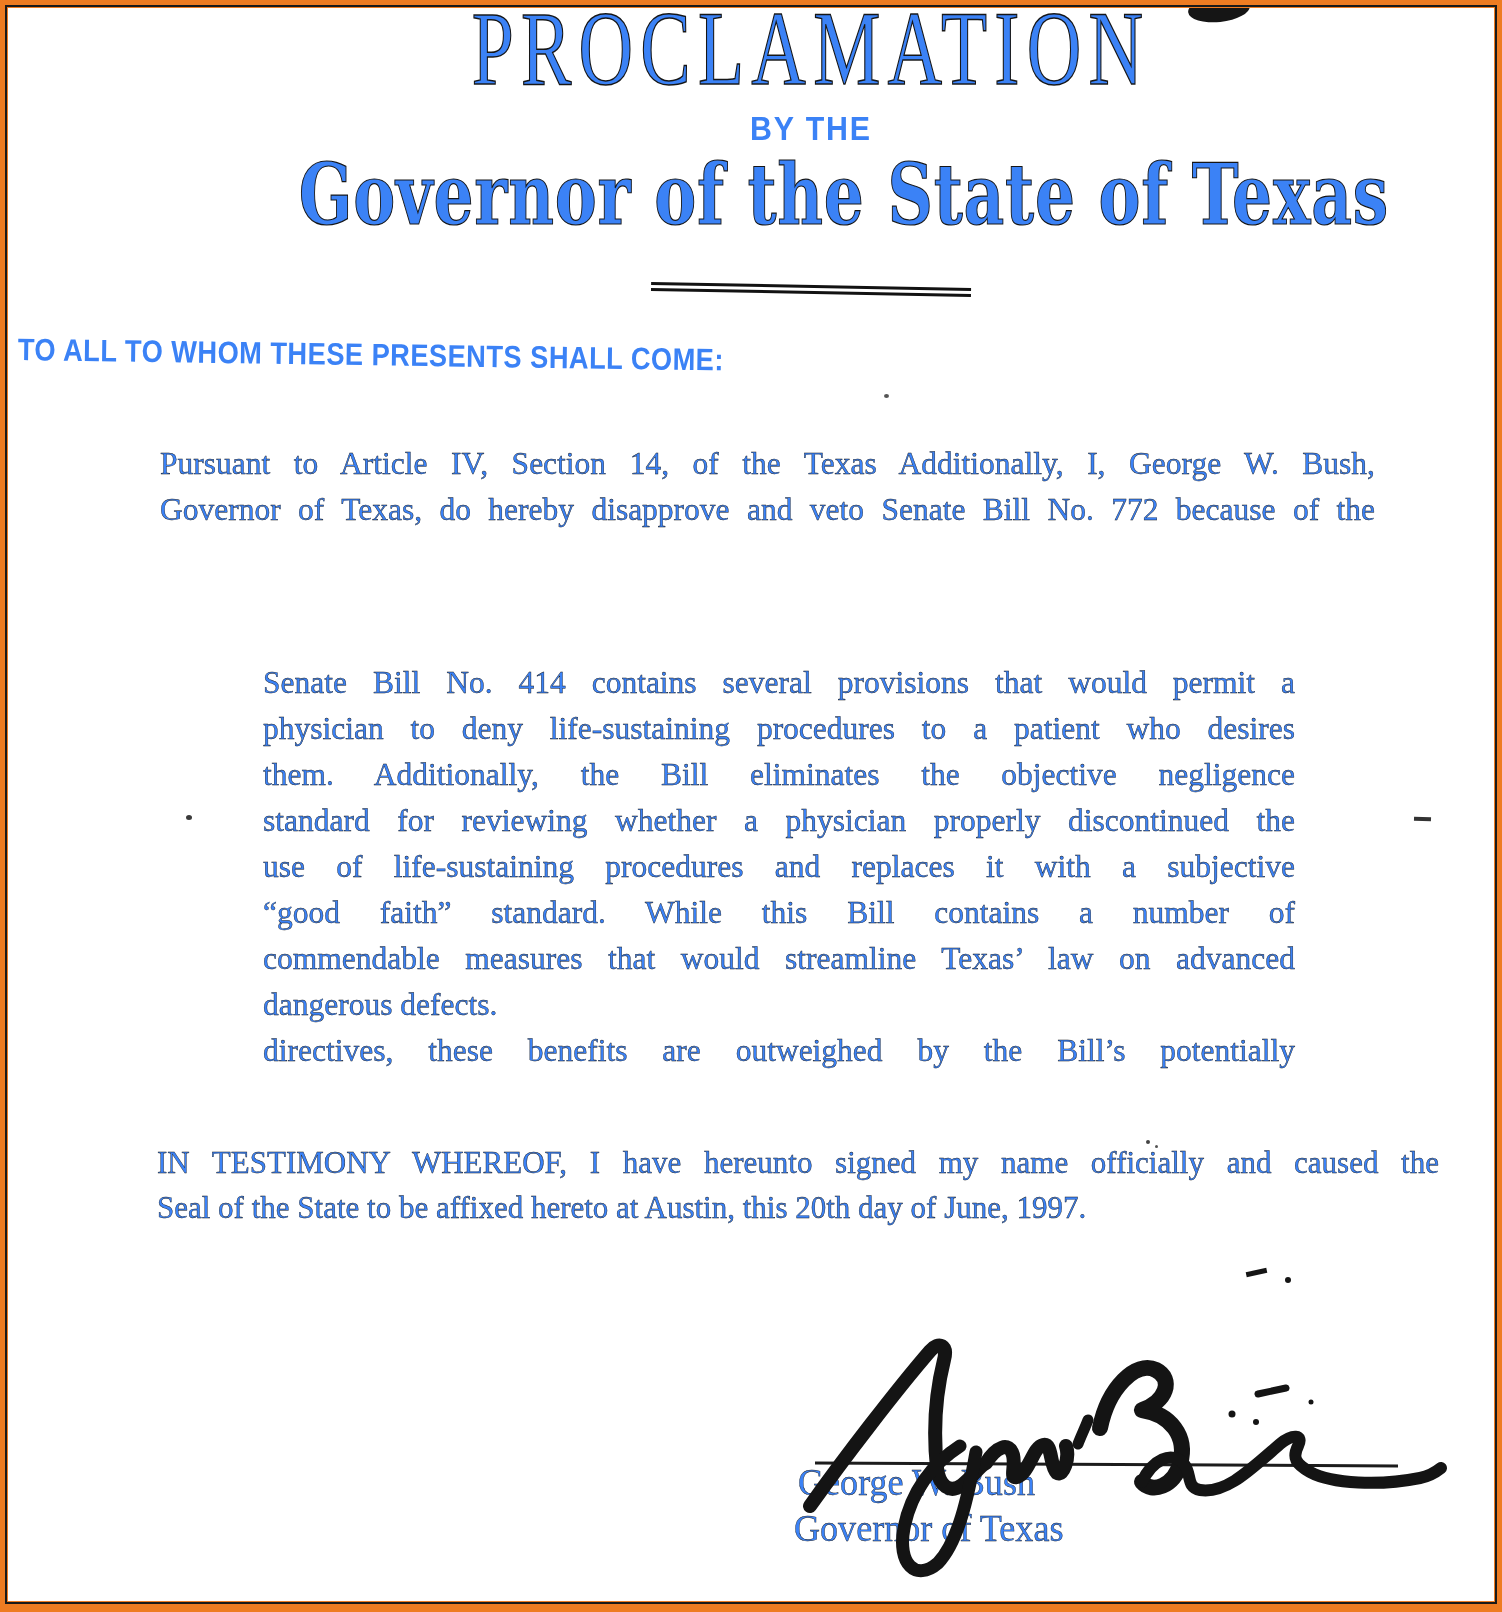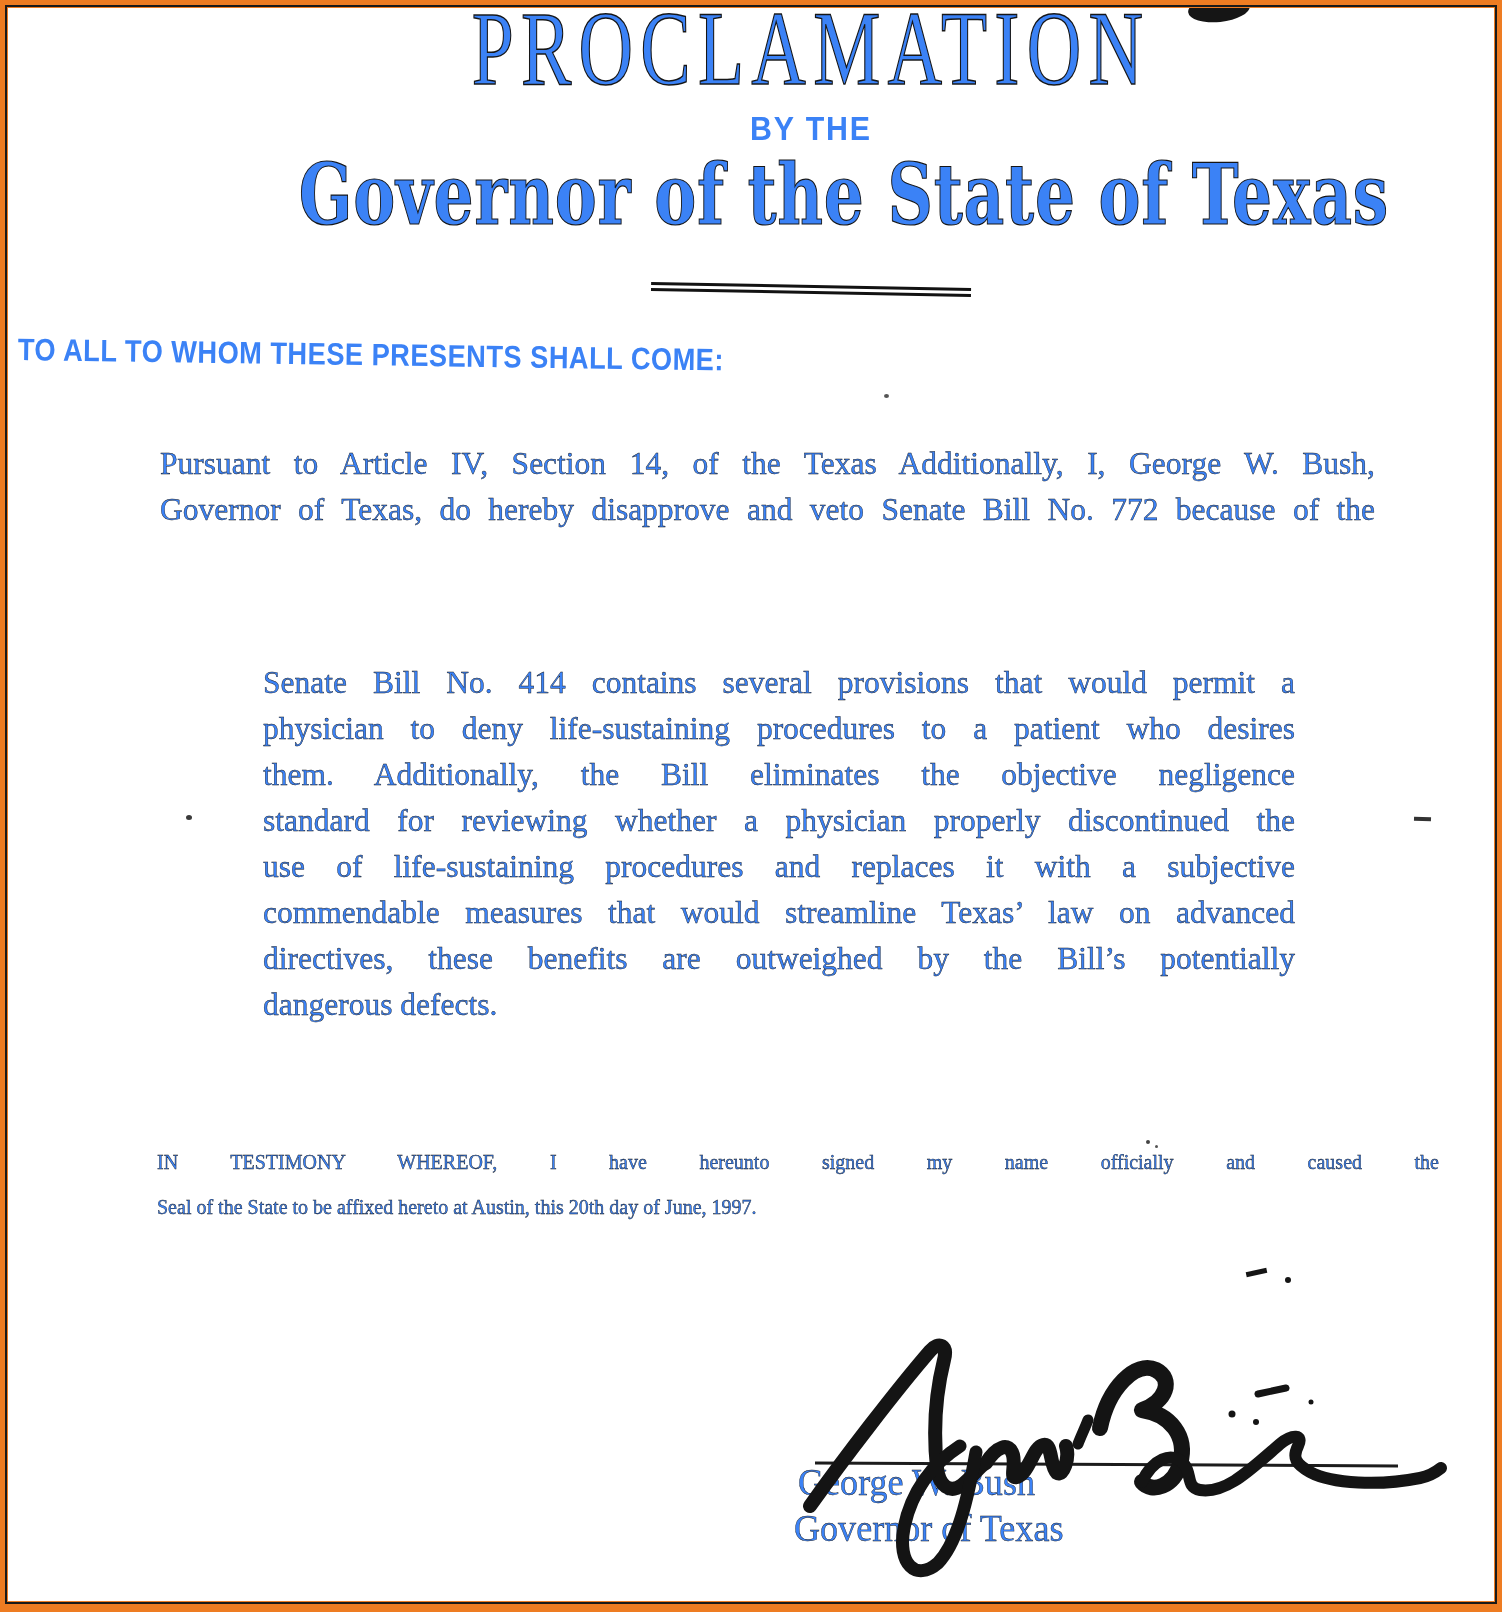--- a/index.html
+++ b/index.html
@@ -44,21 +44,21 @@
   .salut{
     position:absolute;left:10px;top:324px;
     font-family:"Liberation Sans","DejaVu Sans",sans-serif;font-weight:bold;
     font-size:31px;line-height:36px;letter-spacing:.5px;
     transform:scaleX(.88) rotate(.75deg);transform-origin:left top;white-space:nowrap;
   }
   
   .para{position:absolute;-webkit-text-stroke:.4px #161616;}
   .intro{left:152px;top:433px;width:1215px;font-size:31.5px;line-height:46px;}
   .objs {left:255px;top:652px;width:1032px;font-size:31.5px;line-height:46px;}
-  .testi{left:149px;top:1132px;width:1282px;font-size:20px;line-height:45px;}
+  .testi{left:149px;top:1132px;width:1282px;font-size:31px;line-height:45px;}
   .jl{text-align:justify;text-align-last:justify;}
   .jl.last{text-align:justify;text-align-last:left;}
   
   .sigblock{position:absolute;left:772px;top:1322px;width:700px;height:280px;}
   .sigline{position:absolute;left:35px;top:133px;width:583px;height:3px;background:#1c1c1c;transform:rotate(.3deg);z-index:1;}
   .signame,.sigtitle{
     position:absolute;left:18px;font-size:38px;line-height:46px;z-index:2;
     -webkit-text-stroke:.4px #161616;white-space:nowrap;transform:scaleX(.95);transform-origin:left top;
   }
   .signame{top:129px;}
@@ -109,23 +109,24 @@
           <div class="jl">Pursuant to Article IV, Section 14, of the Texas Additionally, I, George W. Bush,</div>
           <div class="jl">Governor of Texas, do hereby disapprove and veto Senate Bill No. 772 because of the</div>
         </div>
 
         <div class="para objs">
           <div class="jl">Senate Bill No. 414 contains several provisions that would permit a</div>
           <div class="jl">physician to deny life-sustaining procedures to a patient who desires</div>
           <div class="jl">them. Additionally, the Bill eliminates the objective negligence</div>
           <div class="jl">standard for reviewing whether a physician properly discontinued the</div>
           <div class="jl">use of life-sustaining procedures and replaces it with a subjective</div>
+          <div class="jl">“good faith” standard. While this Bill contains a number of</div>
           <div class="jl">commendable measures that would streamline Texas’ law on advanced</div>
+          <div class="jl last">dangerous defects.</div>
           <div class="jl">directives, these benefits are outweighed by the Bill’s potentially</div>
-          <div class="jl last">dangerous defects.</div>
         </div>
 
         <div class="para testi">
           <div class="jl">IN TESTIMONY WHEREOF, I have hereunto signed my name officially and caused the</div>
           <div class="jl last">Seal of the State to be affixed hereto at Austin, this 20th day of June, 1997.</div>
         </div>
 
         <div class="sigblock">
           <div class="sigline"></div>
           <div class="signame">George W. Bush</div>

